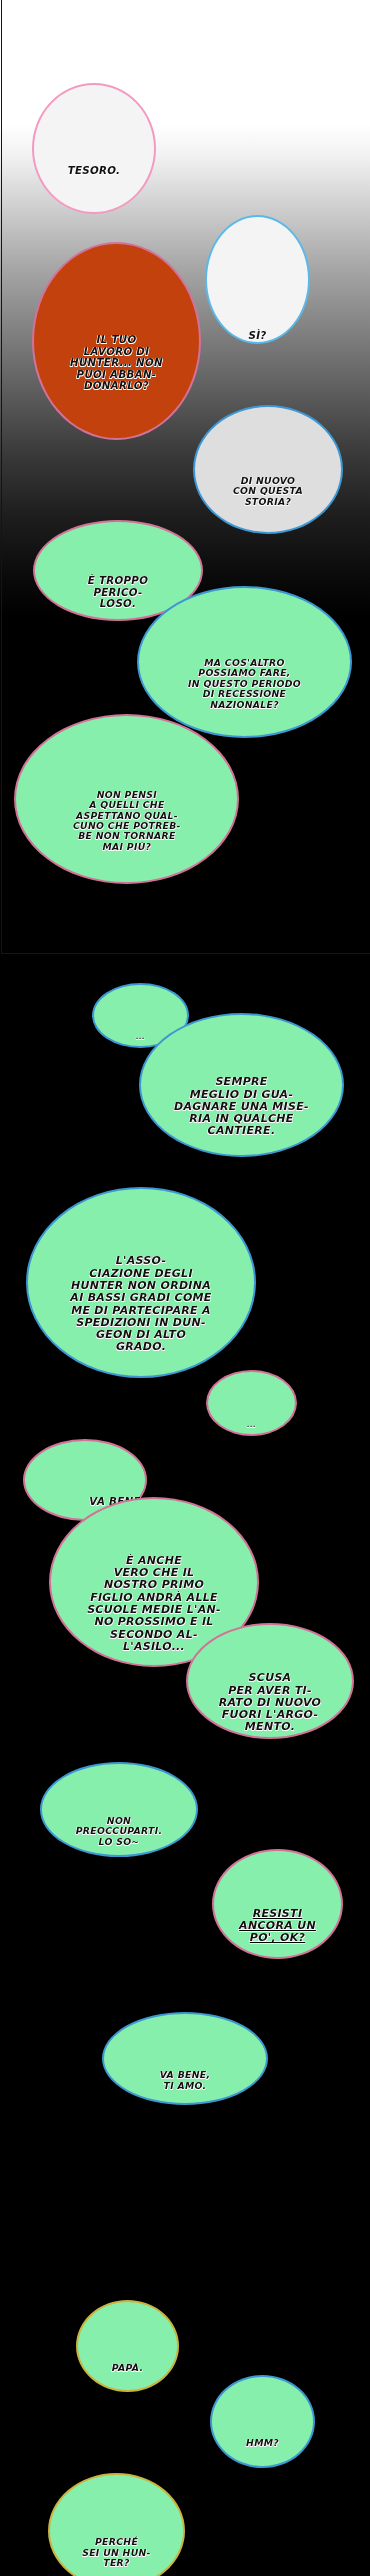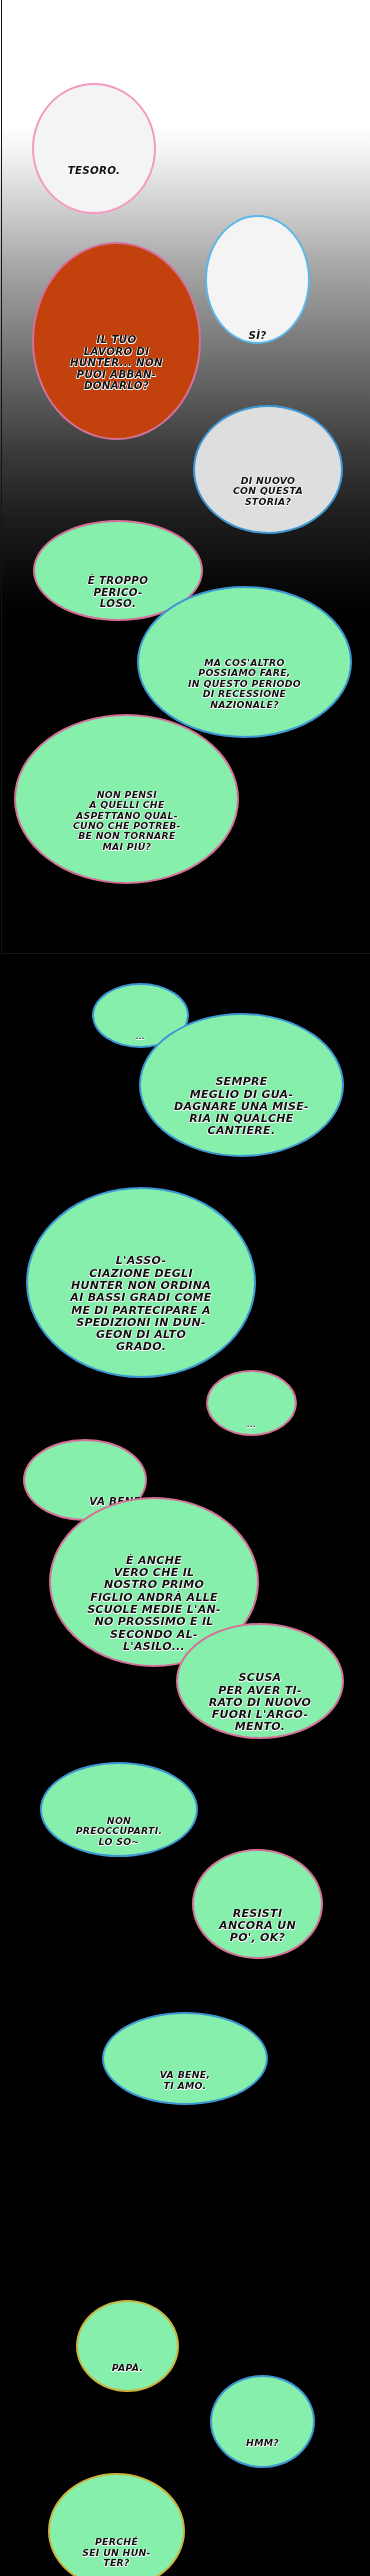--- a/index.html
+++ b/index.html
@@ -106,33 +106,33 @@
 <div class="bubble pink" style="left:49px;top:1497px;width:210px;height:170px;">
   <span class="txt s16">È ANCHE
 VERO CHE IL
 NOSTRO PRIMO
 FIGLIO ANDRÀ ALLE
 SCUOLE MEDIE L'AN-
 NO PROSSIMO E IL
 SECONDO AL-
 L'ASILO...</span>
 </div>
-<div class="bubble pink" style="left:176px;top:1623px;width:168px;height:116px;">
+<div class="bubble pink" style="left:186px;top:1623px;width:168px;height:116px;">
   <span class="txt s16">SCUSA
 PER AVER TI-
 RATO DI NUOVO
 FUORI L'ARGO-
 MENTO.</span>
 </div>
 <div class="bubble blue" style="left:40px;top:1762px;width:158px;height:95px;">
   <span class="txt s18">NON
 PREOCCUPARTI.
 LO SO~</span>
 </div>
-<div class="bubble pink" style="left:192px;top:1849px;width:131px;height:110px;">
+<div class="bubble pink" style="left:212px;top:1849px;width:131px;height:110px;text-decoration:underline;">
   <span class="txt s16">RESISTI
 ANCORA UN
 PO', OK?</span>
 </div>
 <div class="bubble blue" style="left:102px;top:2012px;width:166px;height:93px;">
   <span class="txt s18">VA BENE,
 TI AMO.</span>
 </div>
 <div class="bubble gold" style="left:76px;top:2300px;width:103px;height:92px;">
   <span class="txt s18">PAPÀ.</span>

